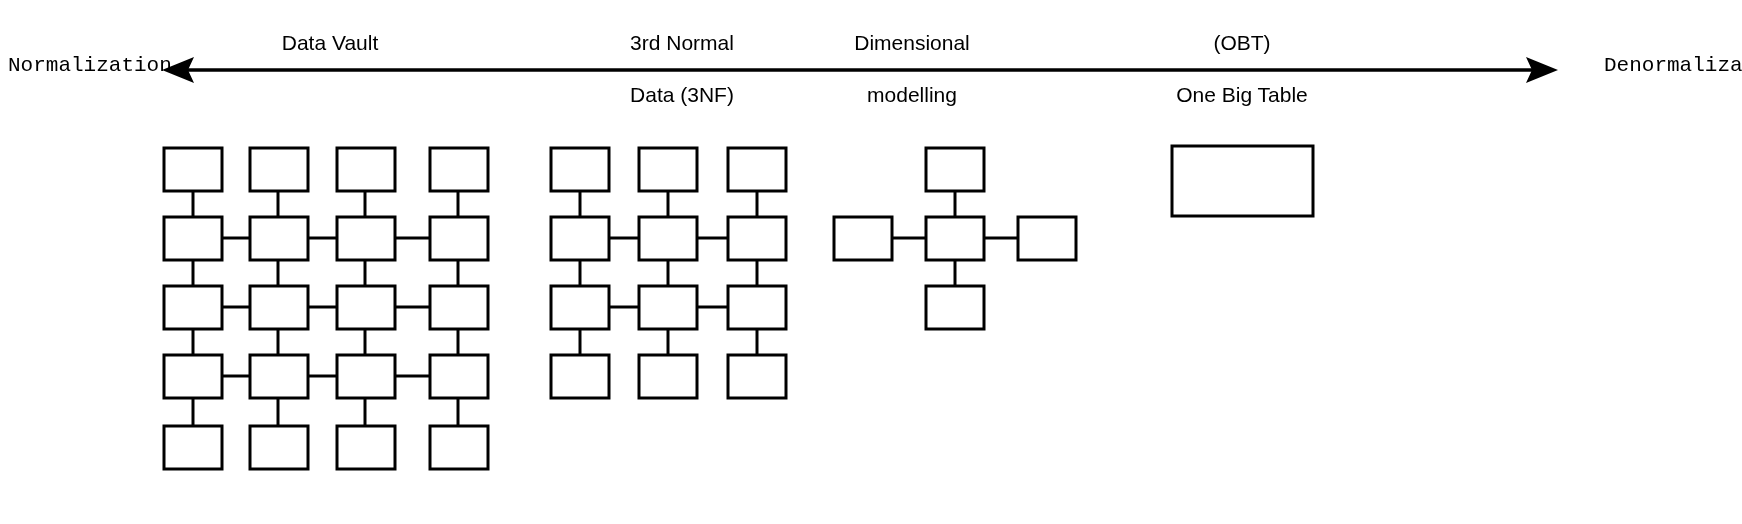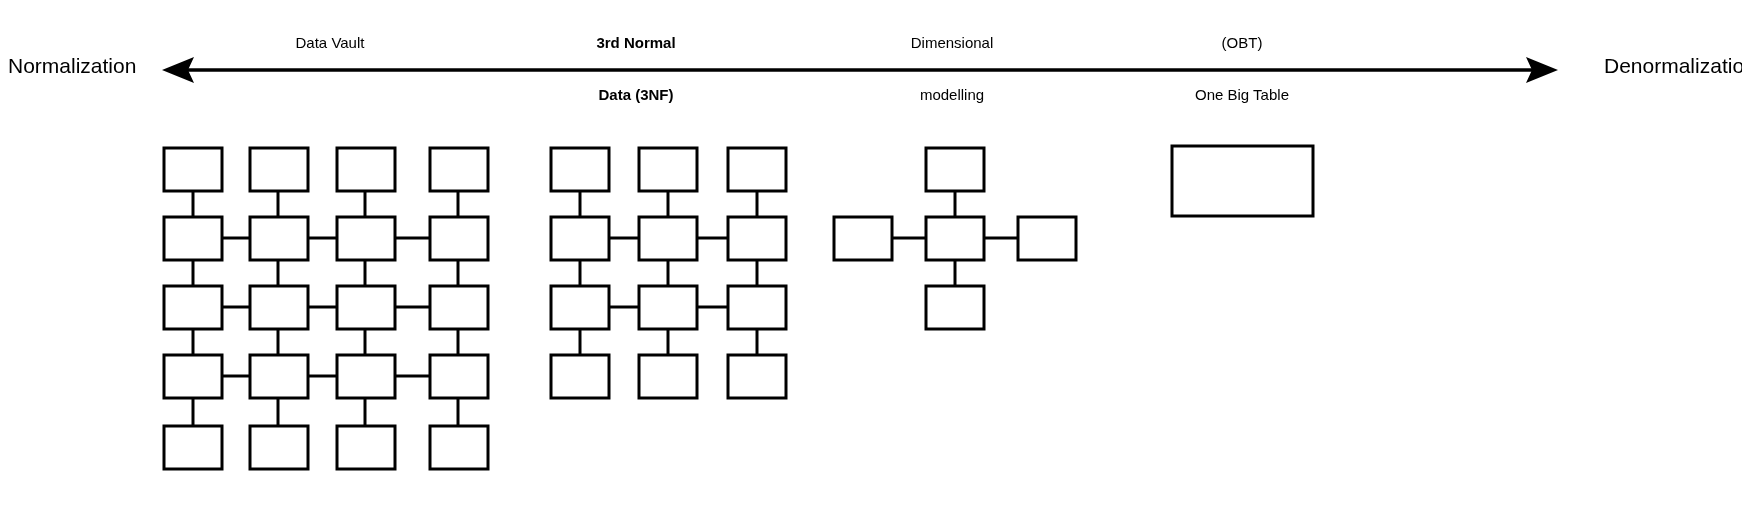--- a/index.html
+++ b/index.html
@@ -18,32 +18,33 @@
     height: 524px;
     background: #ffffff;
     overflow: hidden;
   }
   .axis-label {
     position: absolute;
     font-size: 21px;
     line-height: 24px;
     color: #000000;
     white-space: nowrap;
+    font-family: Liberation Mono, monospace;
   }
   #label-normalization {
     left: 8px;
     top: 54px;
   }
   #label-denormalization {
     left: 1604px;
     top: 54px;
   }
   .stage-label {
     position: absolute;
-    font-size: 15px;
+    font-size: 21px;
     line-height: 26px;
     text-align: center;
     color: #000000;
     white-space: pre-line;
   }
   #axis-svg {
     position: absolute;
     left: 0;
     top: 0;
     width: 1742px;
@@ -88,26 +89,26 @@
   </svg>
 
   <div class="axis-label" id="label-normalization">Normalization</div>
 
   <div class="axis-label" id="label-denormalization">Denormalization</div>
 
   <div class="stage-label" style="left:230px; top:4px; width:200px;">
     <div>Data Vault</div>
   </div>
 
-  <div class="stage-label" style="left:536px; top:4px; width:200px;font-weight:bold;">
+  <div class="stage-label" style="left:582px; top:4px; width:200px;">
     <div>3rd Normal</div>
     <div>Data (3NF)</div>
   </div>
 
-  <div class="stage-label" style="left:852px; top:4px; width:200px;">
+  <div class="stage-label" style="left:812px; top:4px; width:200px;">
     <div>Dimensional</div>
     <div>modelling</div>
   </div>
 
   <div class="stage-label" style="left:1142px; top:4px; width:200px;">
     <div>(OBT)</div>
     <div>One Big Table</div>
   </div>
 
   <svg class="diagram-svg" viewBox="0 0 1742 524" xmlns="http://www.w3.org/2000/svg">

